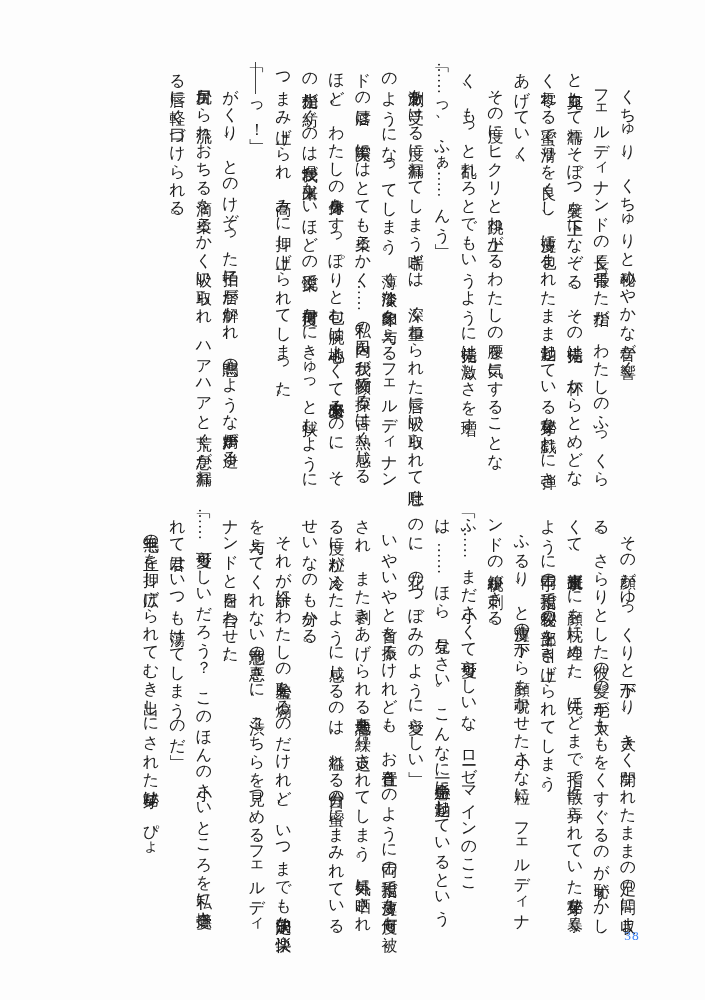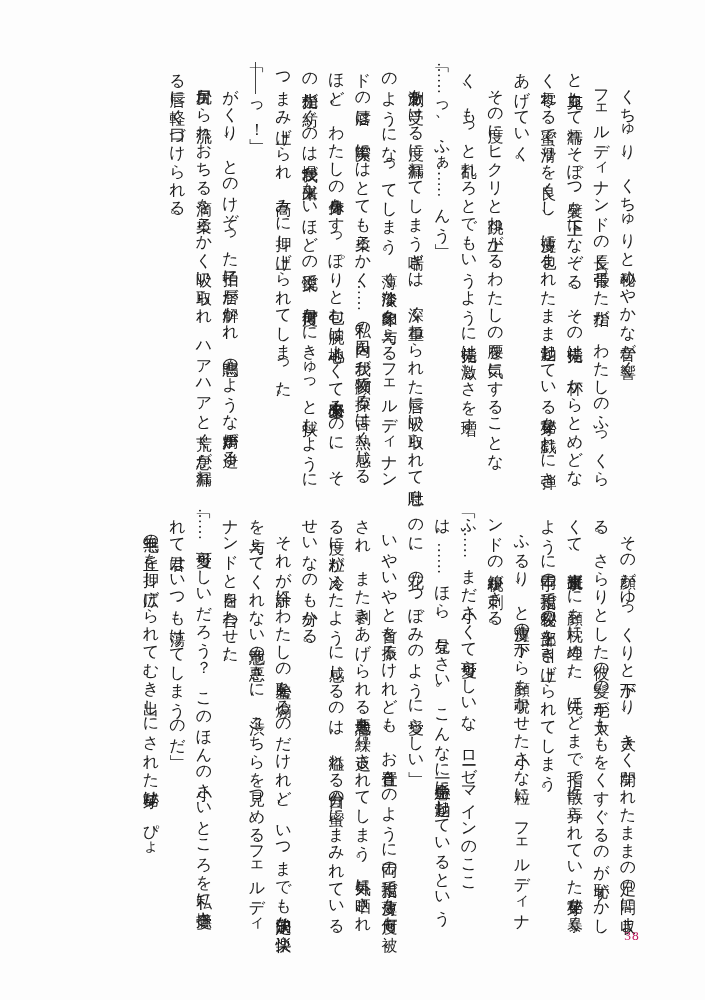--- a/index.html
+++ b/index.html
@@ -37,21 +37,21 @@
   .block-top    { top: 62px;  }
   .block-bottom { top: 508px; }
   .page-number {
     position: absolute;
     left: 618px;
     top: 928px;
     width: 28px;
     text-align: center;
     font-size: 13.5px;
     letter-spacing: 1px;
-    color: #be185d;
+    color: #3b82f6;
   }
 </style>
 </head>
 <body>
 
 <main class="sheet">
 
   <section class="vtext-block block-top">
     <p>　くちゅり、くちゅりと秘めやかな音が響く。</p>
     <p>　フェルディナンドの長く骨張った指が、わたしのふっくらと充血して濡れそぼつ襞を上下になぞる。その指先は、杯からとめどなく零れる蜜で滑りを良くし、薄皮に包まれたまま勃起している秘芽を戯れに弾きあげていく。</p>

